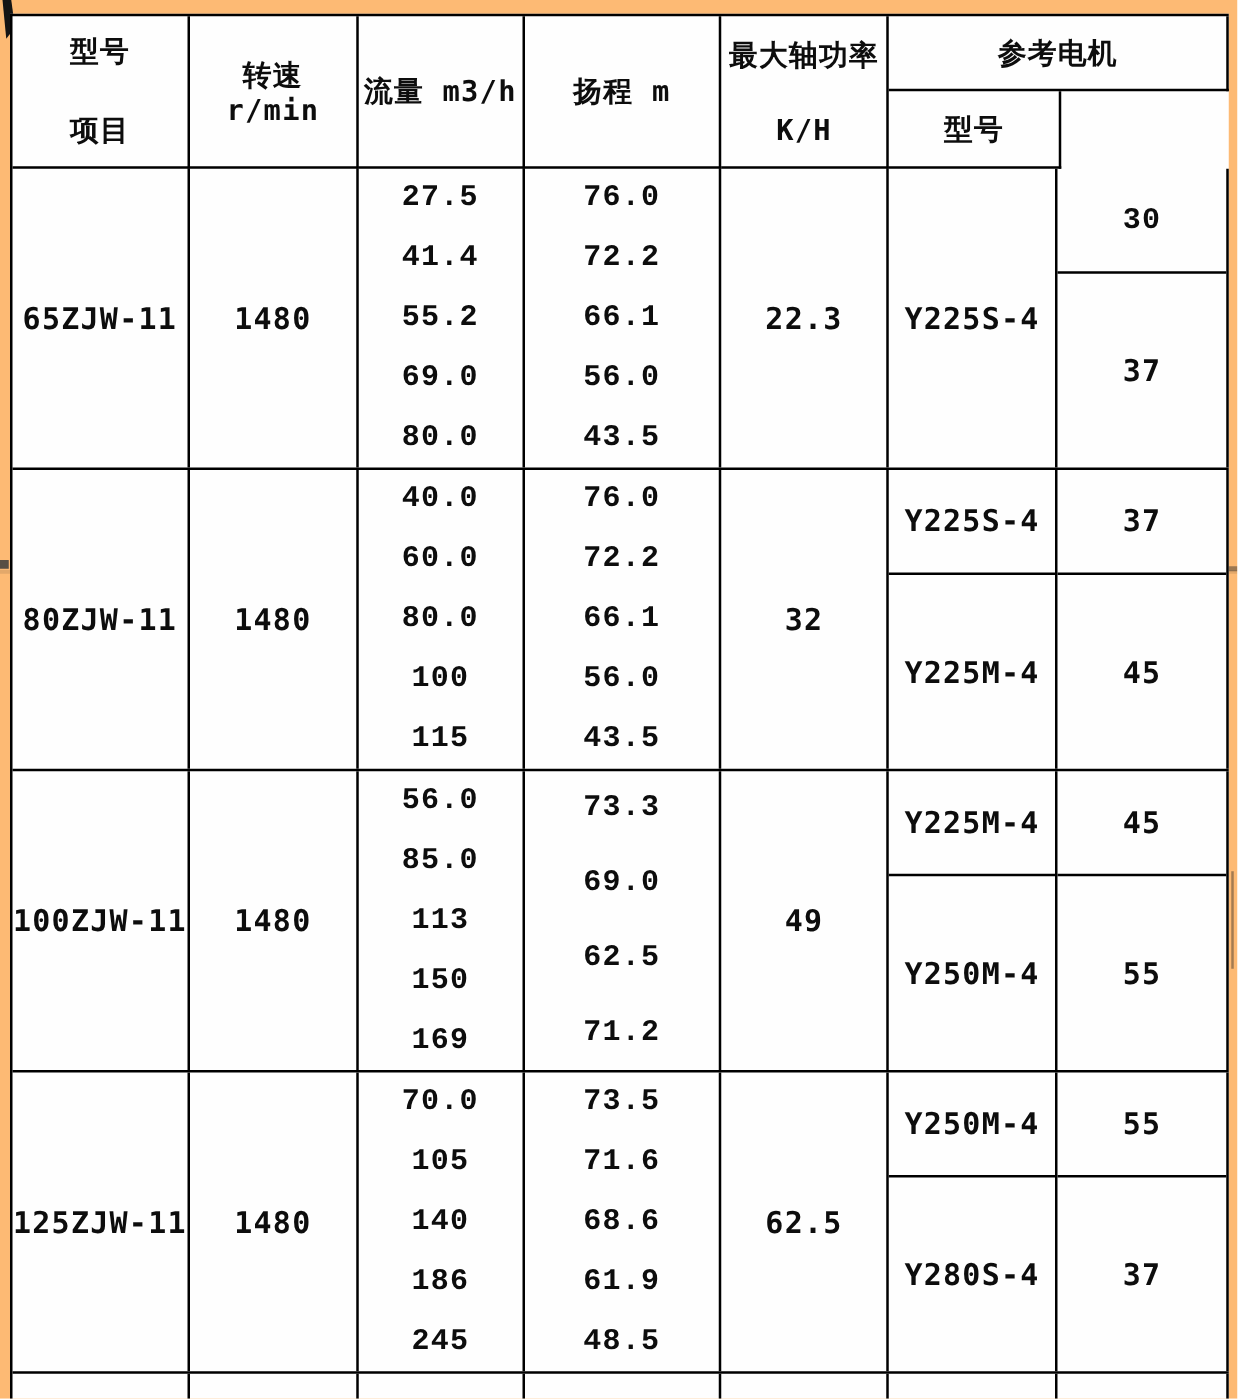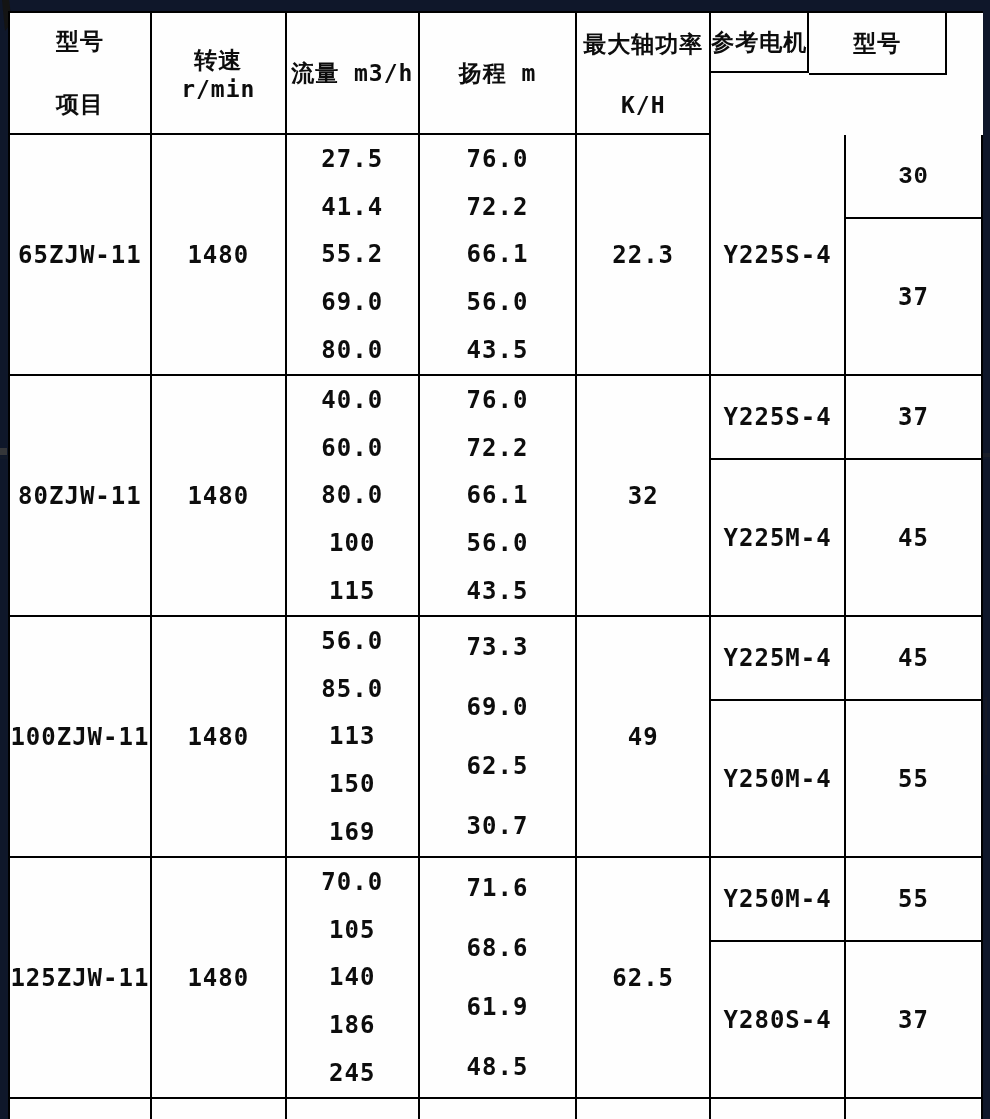--- a/index.html
+++ b/index.html
@@ -1,20 +1,20 @@
 <!DOCTYPE html>
 <html><head>
 <meta charset="utf-8">
 <style>
   * { box-sizing: border-box; margin: 0; padding: 0; }
   html, body { background: #ffffff; }
   .page {
     position: relative;
     width: 990px; height: 1119px;
-    background: #0f172a;
+    background: #fdba74;
     overflow: hidden;
     font-family: "DejaVu Sans Mono", "DejaVu Sans", sans-serif;
     color: #0d0d0d;
     font-weight: 700;
   }
   .tbl {
     position: absolute;
     left: 8px; top: 11px;
     width: 975px;
     border-left: 2px solid #000;
@@ -30,39 +30,39 @@
   .hcell {
     border-right: 2px solid #000;
     border-bottom: 2px solid #000;
     display: flex; flex-direction: column;
     align-items: center; justify-content: center;
     font-size: 23px;
     letter-spacing: 1px;
     text-align: center;
   }
   .hcell .line2 { margin-top: 32px; }
-  .ref-motor-block { display: flex; flex-direction: row; width: 278px; }
+  .ref-motor-block { display: flex; flex-direction: column; width: 278px; }
   .ref-motor-top {
     height: 60px;
     border-right: 2px solid #000;
     border-bottom: 2px solid #000;
     display: flex; align-items: center; justify-content: center;
     font-size: 23px; letter-spacing: 1px;
   }
   .ref-motor-bottom { display: flex; height: 62px; }
 
   .grp { display: flex; height: 241px; border-bottom: 2px solid #000; }
   .grp.partial { height: 40px; border-bottom: none; }
   .cell {
     border-right: 2px solid #000;
     display: flex; align-items: center; justify-content: center;
     font-size: 24px;
     letter-spacing: 1px;
   }
-  .cell.vlist { flex-direction: column; align-items: stretch; justify-content: stretch; }
+  .cell.vlist { flex-direction: column; align-items: stretch; justify-content: stretch; font-family: Liberation Mono, monospace; }
   .vlist .val {
     flex: 1;
     display: flex; align-items: center; justify-content: center;
   }
   .cell.split { flex-direction: column; align-items: stretch; justify-content: stretch; }
   .split .stack {
     display: flex; align-items: center; justify-content: center;
   }
   .split .stack.divider { border-bottom: 2px solid #000; }
 
@@ -192,21 +192,21 @@
             <div class="val">56.0</div>
             <div class="val">85.0</div>
             <div class="val">113</div>
             <div class="val">150</div>
             <div class="val">169</div>
           </div>
     <div class="cell w4 vlist">
             <div class="val">73.3</div>
             <div class="val">69.0</div>
             <div class="val">62.5</div>
-            <div class="val">30.7</div>
+            <div class="val">71.2</div>
           </div>
     <div class="cell w5">49</div>
     <div class="cell w6 split">
             <div class="stack divider" style="height: 35.3%;">Y225M-4</div>
             <div class="stack" style="height: 64.7%;">Y250M-4</div>
           </div>
     <div class="cell w7 split">
             <div class="stack divider" style="height: 35.3%;">45</div>
             <div class="stack" style="height: 64.7%;">55</div>
           </div>
@@ -215,20 +215,21 @@
     <div class="cell w1">125ZJW-11</div>
     <div class="cell w2">1480</div>
     <div class="cell w3 vlist">
             <div class="val">70.0</div>
             <div class="val">105</div>
             <div class="val">140</div>
             <div class="val">186</div>
             <div class="val">245</div>
           </div>
     <div class="cell w4 vlist">
+            <div class="val">73.5</div>
             <div class="val">71.6</div>
             <div class="val">68.6</div>
             <div class="val">61.9</div>
             <div class="val">48.5</div>
           </div>
     <div class="cell w5">62.5</div>
     <div class="cell w6 split">
             <div class="stack divider" style="height: 35.3%;">Y250M-4</div>
             <div class="stack" style="height: 64.7%;">Y280S-4</div>
           </div>

